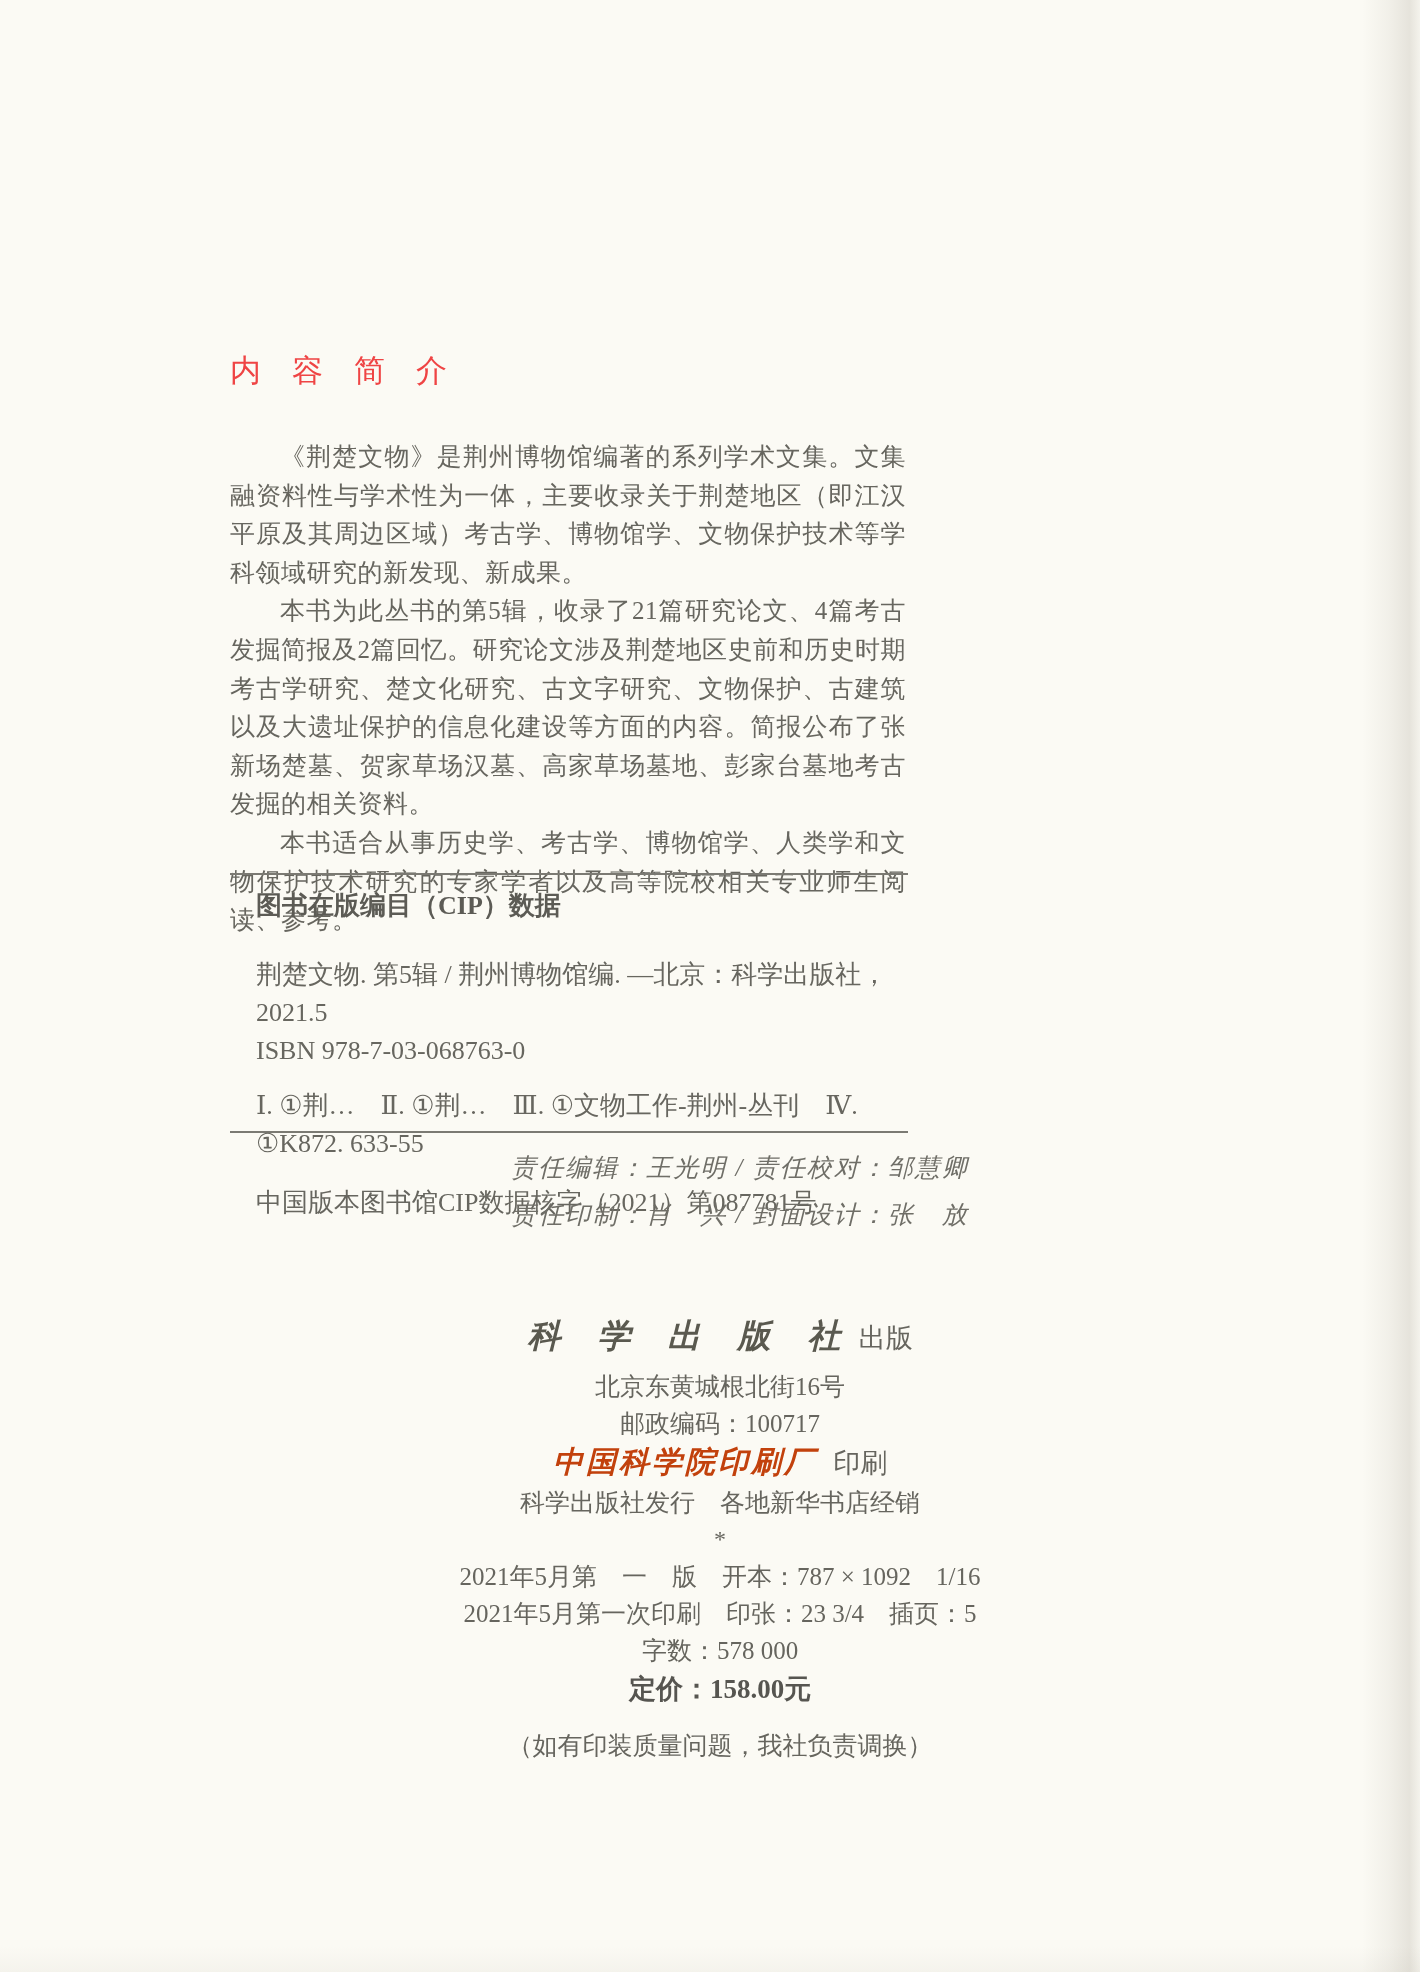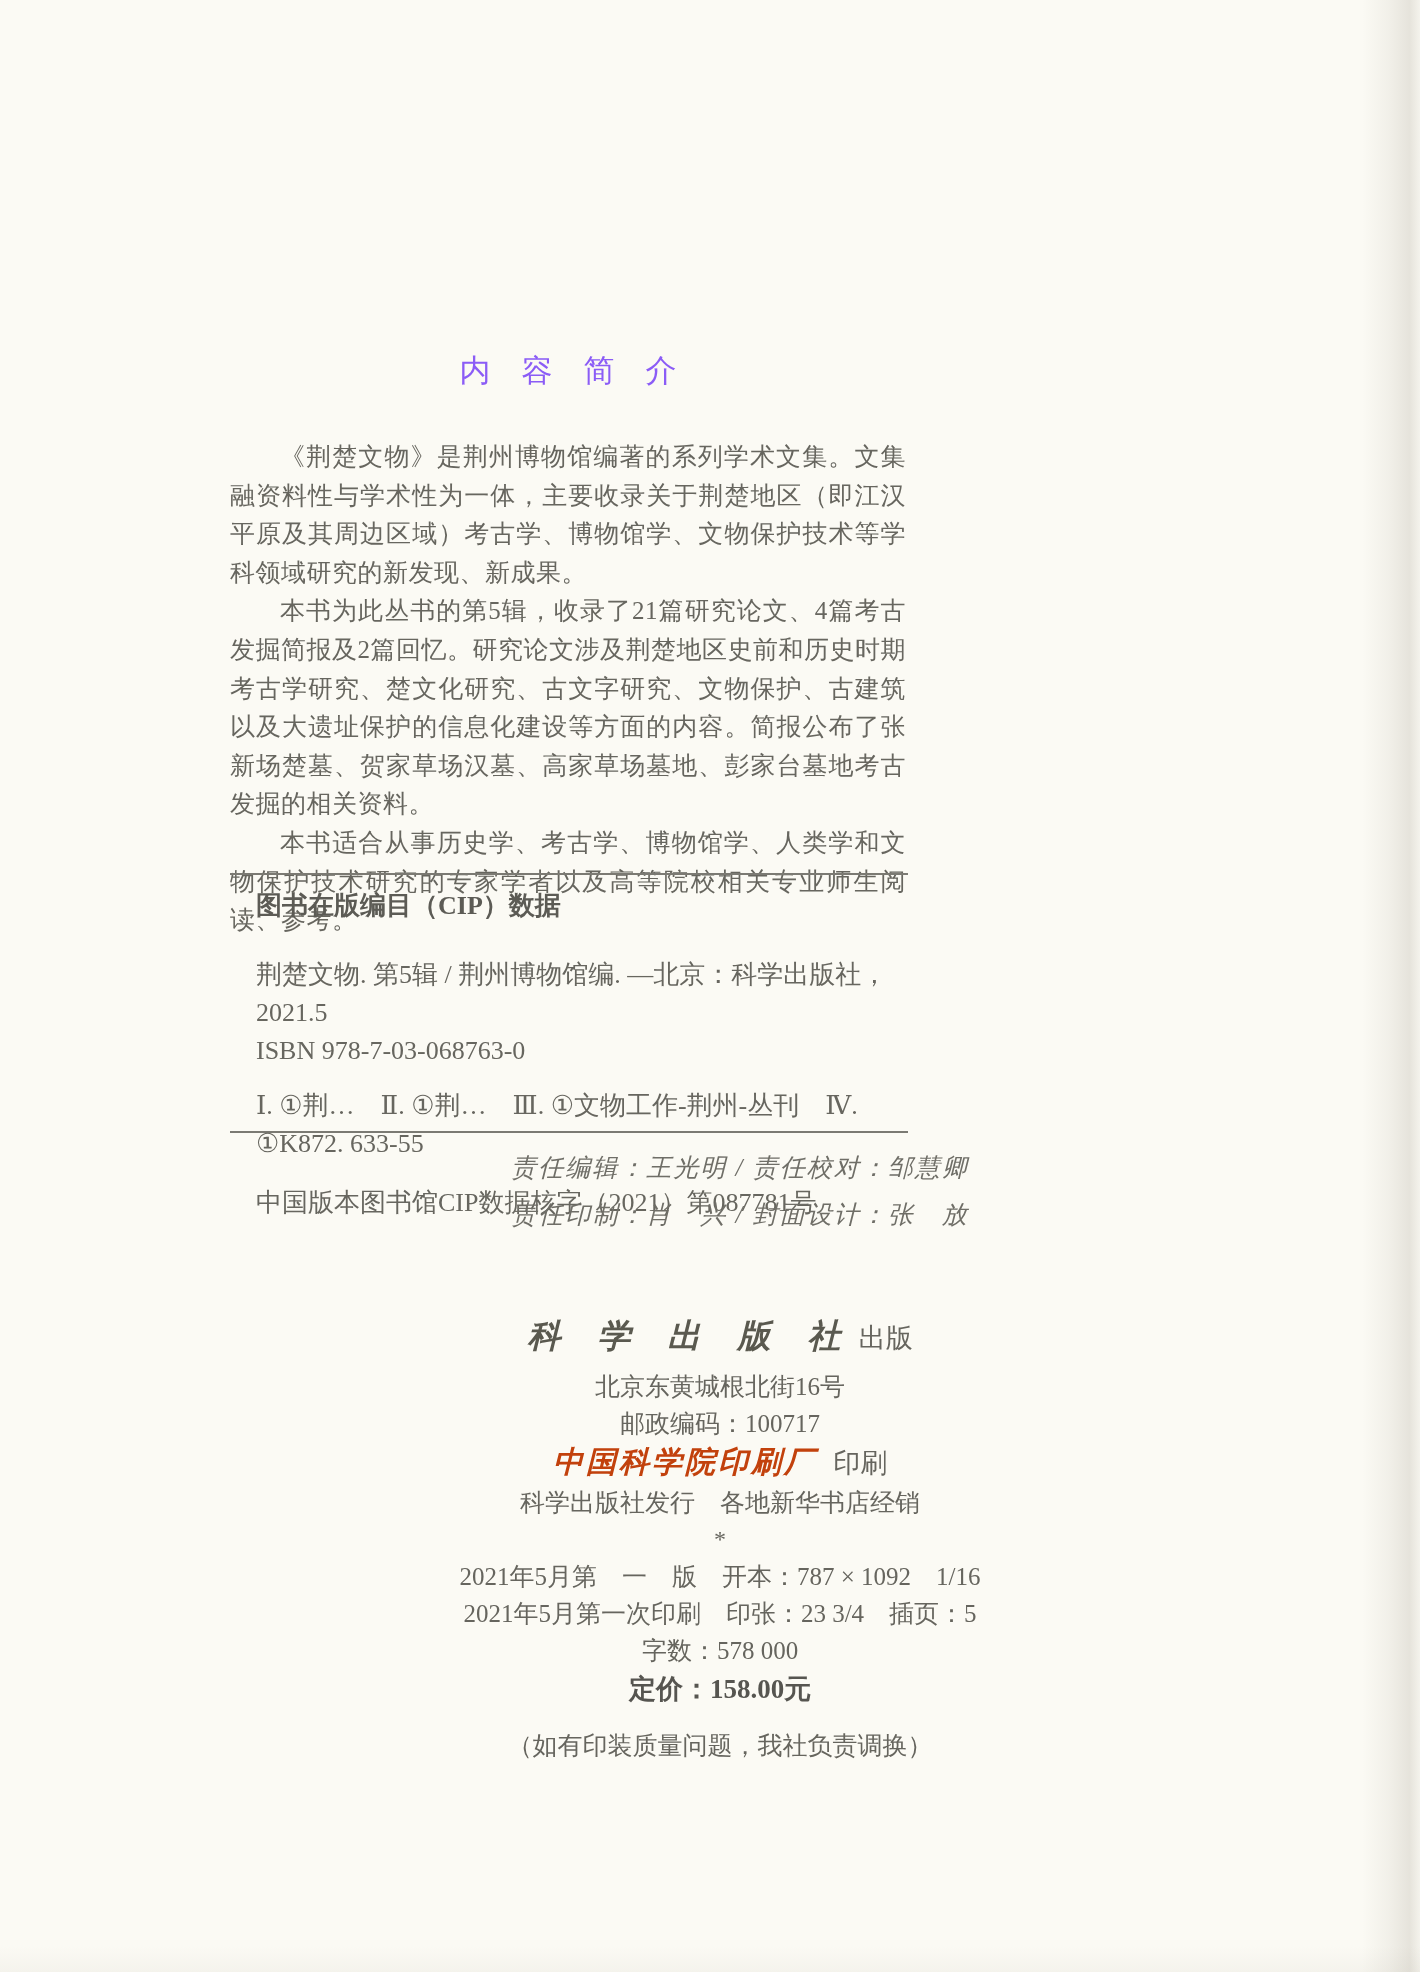--- a/index.html
+++ b/index.html
@@ -40,22 +40,21 @@
 
   
   .intro-block {
     position: absolute;
     left: 230px;
     top: 350px;
     width: 676px;
   }
   .intro-title {
     font-size: 31px;
-    color: #8b5cf6;
-    text-align: center;
+    color: #ef4444;
     margin: 0 0 46px 0;
     font-weight: 400;
   }
   .intro-block p {
     margin: 0;
     font-size: 25px;
     line-height: 38.6px;
     text-align: justify;
     text-indent: 2em;
     letter-spacing: 0.5px;

